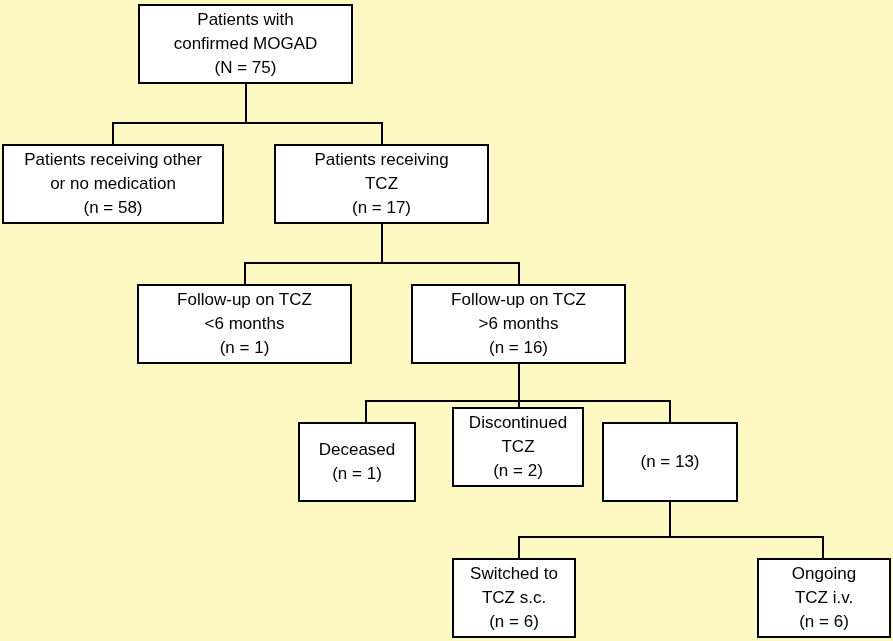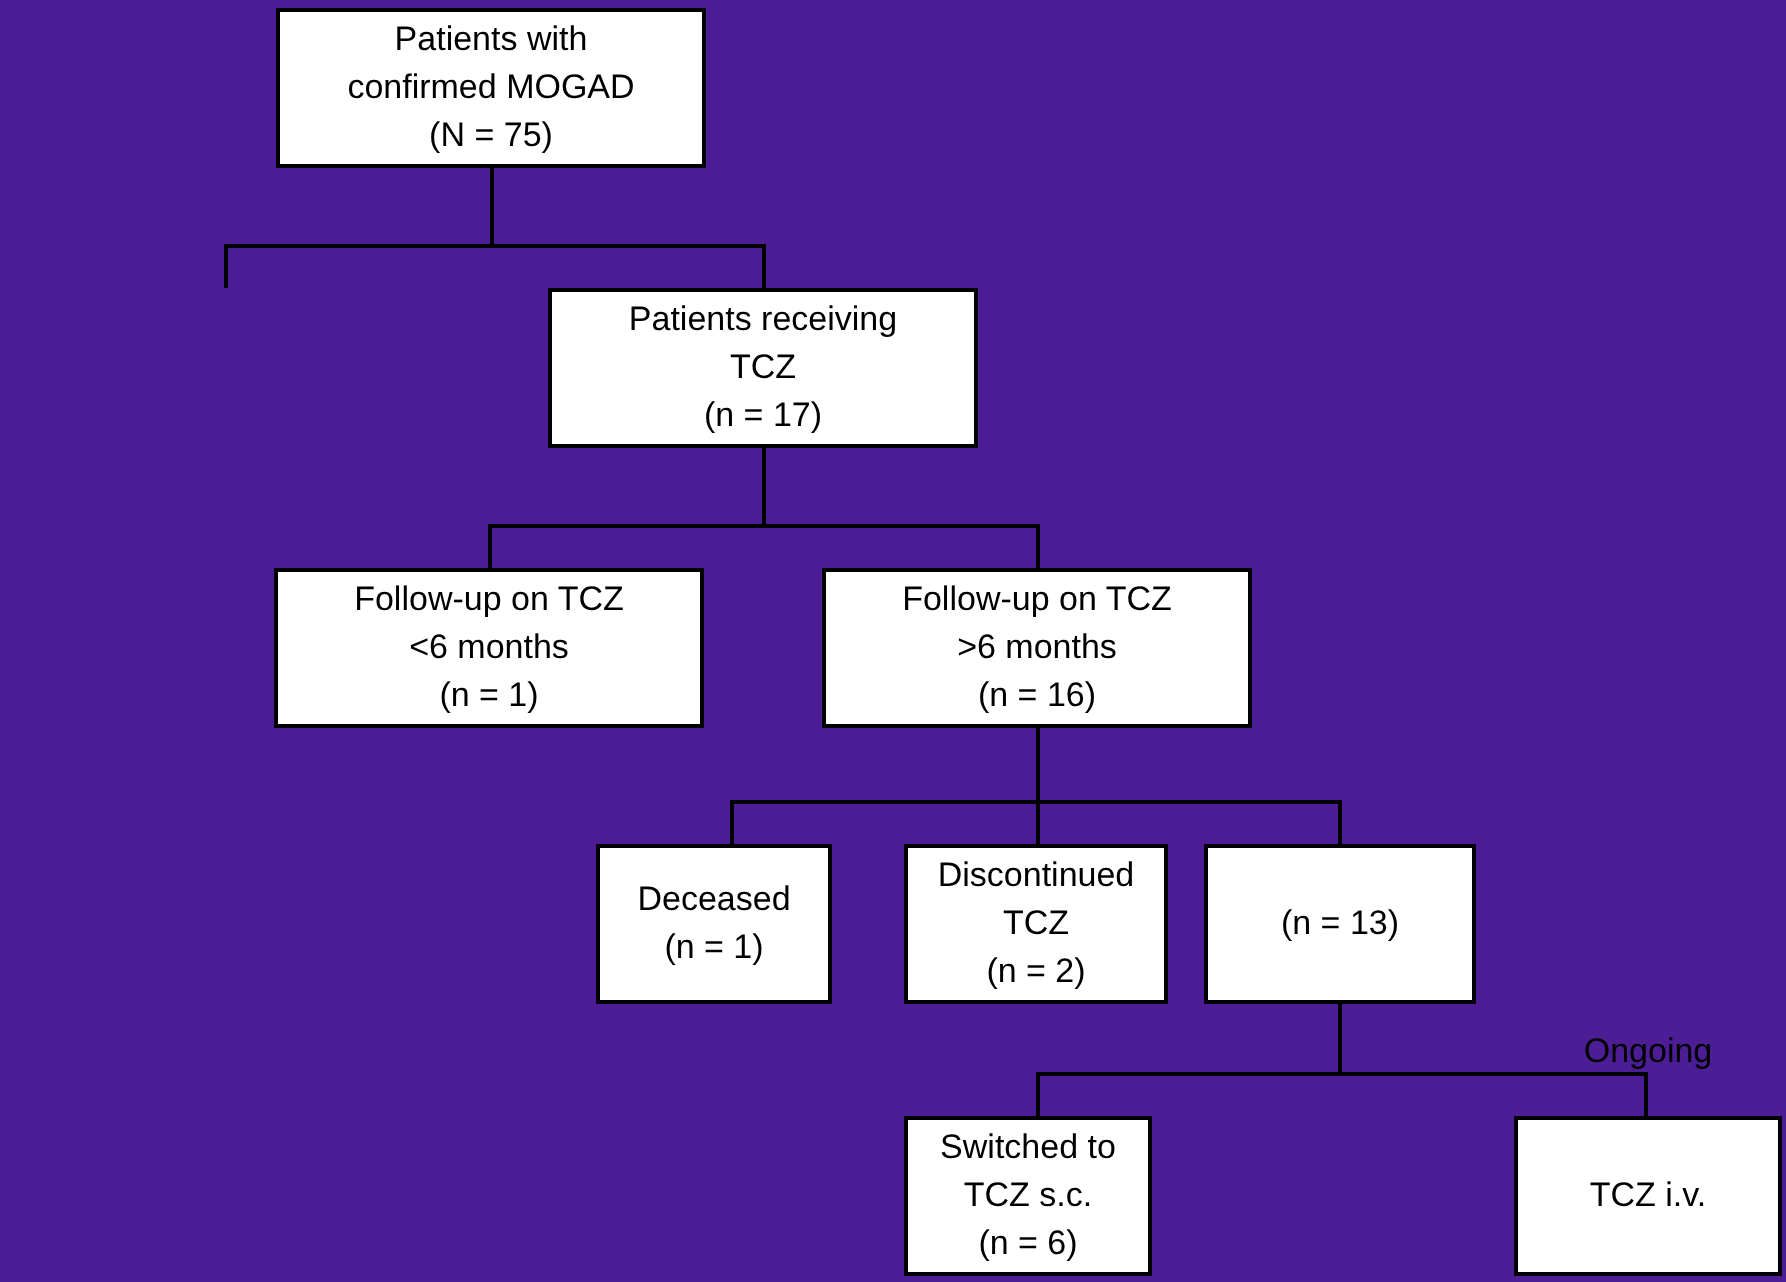--- a/index.html
+++ b/index.html
@@ -7,21 +7,21 @@
     padding: 0;
     background: #ffffff;
   }
   body {
     font-family: "Liberation Sans", sans-serif;
   }
   #flow-root {
     position: relative;
     width: 893px;
     height: 641px;
-    background: #4c1d95;
+    background: #fef9c3;
     overflow: hidden;
   }
   .node {
     position: absolute;
     box-sizing: border-box;
     border: 2px solid #000000;
     background: #ffffff;
     display: flex;
     flex-direction: column;
     align-items: center;
@@ -63,50 +63,55 @@
     <div class="conn v" style="left: 669px; top: 400px; height: 22px;"></div>
     <div class="conn v" style="left: 669px; top: 502px; height: 34px;"></div>
     <div class="conn h" style="left: 518px; top: 536px; width: 306px;"></div>
     <div class="conn v" style="left: 518px; top: 536px; height: 22px;"></div>
     <div class="conn v" style="left: 822px; top: 536px; height: 22px;"></div>
     <div class="node" style="left: 138px; top: 4px; width: 215px; height: 80px;">
       <span class="line">Patients with</span>
       <span class="line">confirmed MOGAD</span>
       <span class="line">(N = 75)</span>
     </div>
+    <div class="node" style="left: 2px; top: 144px; width: 222px; height: 80px;">
+      <span class="line">Patients receiving other</span>
+      <span class="line">or no medication</span>
+      <span class="line">(n = 58)</span>
+    </div>
     <div class="node" style="left: 274px; top: 144px; width: 215px; height: 80px;">
       <span class="line">Patients receiving</span>
       <span class="line">TCZ</span>
       <span class="line">(n = 17)</span>
     </div>
     <div class="node" style="left: 137px; top: 284px; width: 215px; height: 80px;">
       <span class="line">Follow-up on TCZ</span>
       <span class="line">&lt;6 months</span>
       <span class="line">(n = 1)</span>
     </div>
     <div class="node" style="left: 411px; top: 284px; width: 215px; height: 80px;">
       <span class="line">Follow-up on TCZ</span>
       <span class="line">&gt;6 months</span>
       <span class="line">(n = 16)</span>
     </div>
     <div class="node" style="left: 298px; top: 422px; width: 118px; height: 80px;">
       <span class="line">Deceased</span>
       <span class="line">(n = 1)</span>
     </div>
-    <div class="node" style="left: 452px; top: 422px; width: 132px; height: 80px;">
+    <div class="node" style="left: 452px; top: 407px; width: 132px; height: 80px;">
       <span class="line">Discontinued</span>
       <span class="line">TCZ</span>
       <span class="line">(n = 2)</span>
     </div>
     <div class="node" style="left: 602px; top: 422px; width: 136px; height: 80px;">
       <span class="line">(n = 13)</span>
     </div>
     <div class="node" style="left: 452px; top: 558px; width: 124px; height: 80px;">
       <span class="line">Switched to</span>
       <span class="line">TCZ s.c.</span>
       <span class="line">(n = 6)</span>
     </div>
-    <div class="node" style="left: 757px; top: 558px; width: 134px; height: 80px; gap: 48px;">
+    <div class="node" style="left: 757px; top: 558px; width: 134px; height: 80px;">
       <span class="line">Ongoing</span>
       <span class="line">TCZ i.v.</span>
       <span class="line">(n = 6)</span>
     </div>
   </div>
 
 </body></html>

